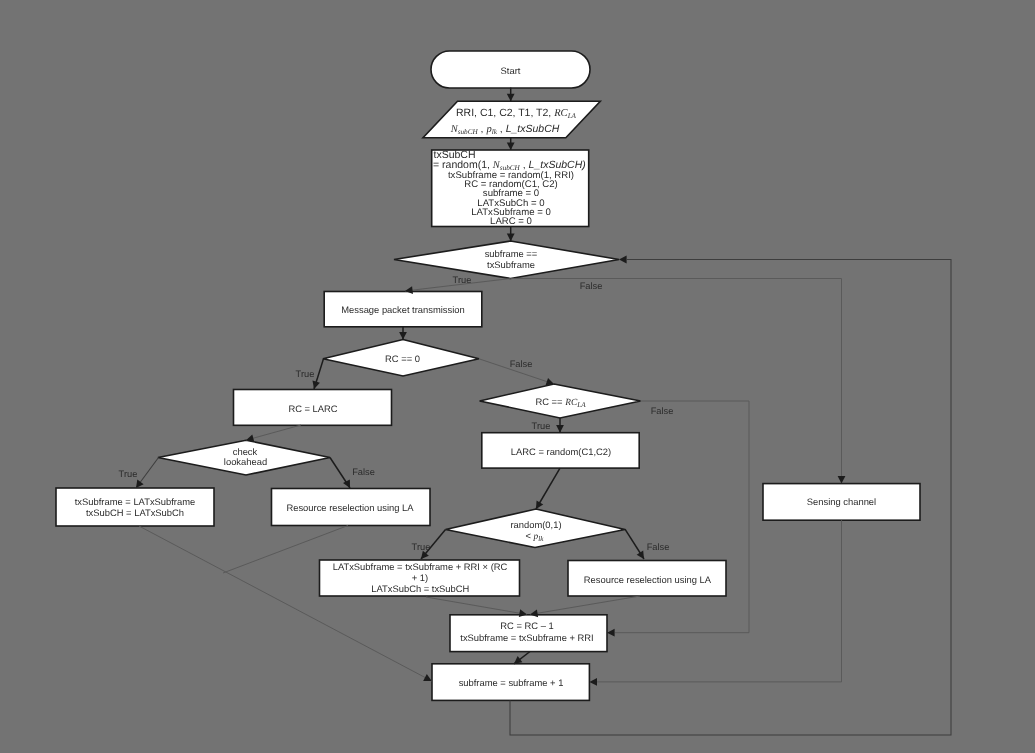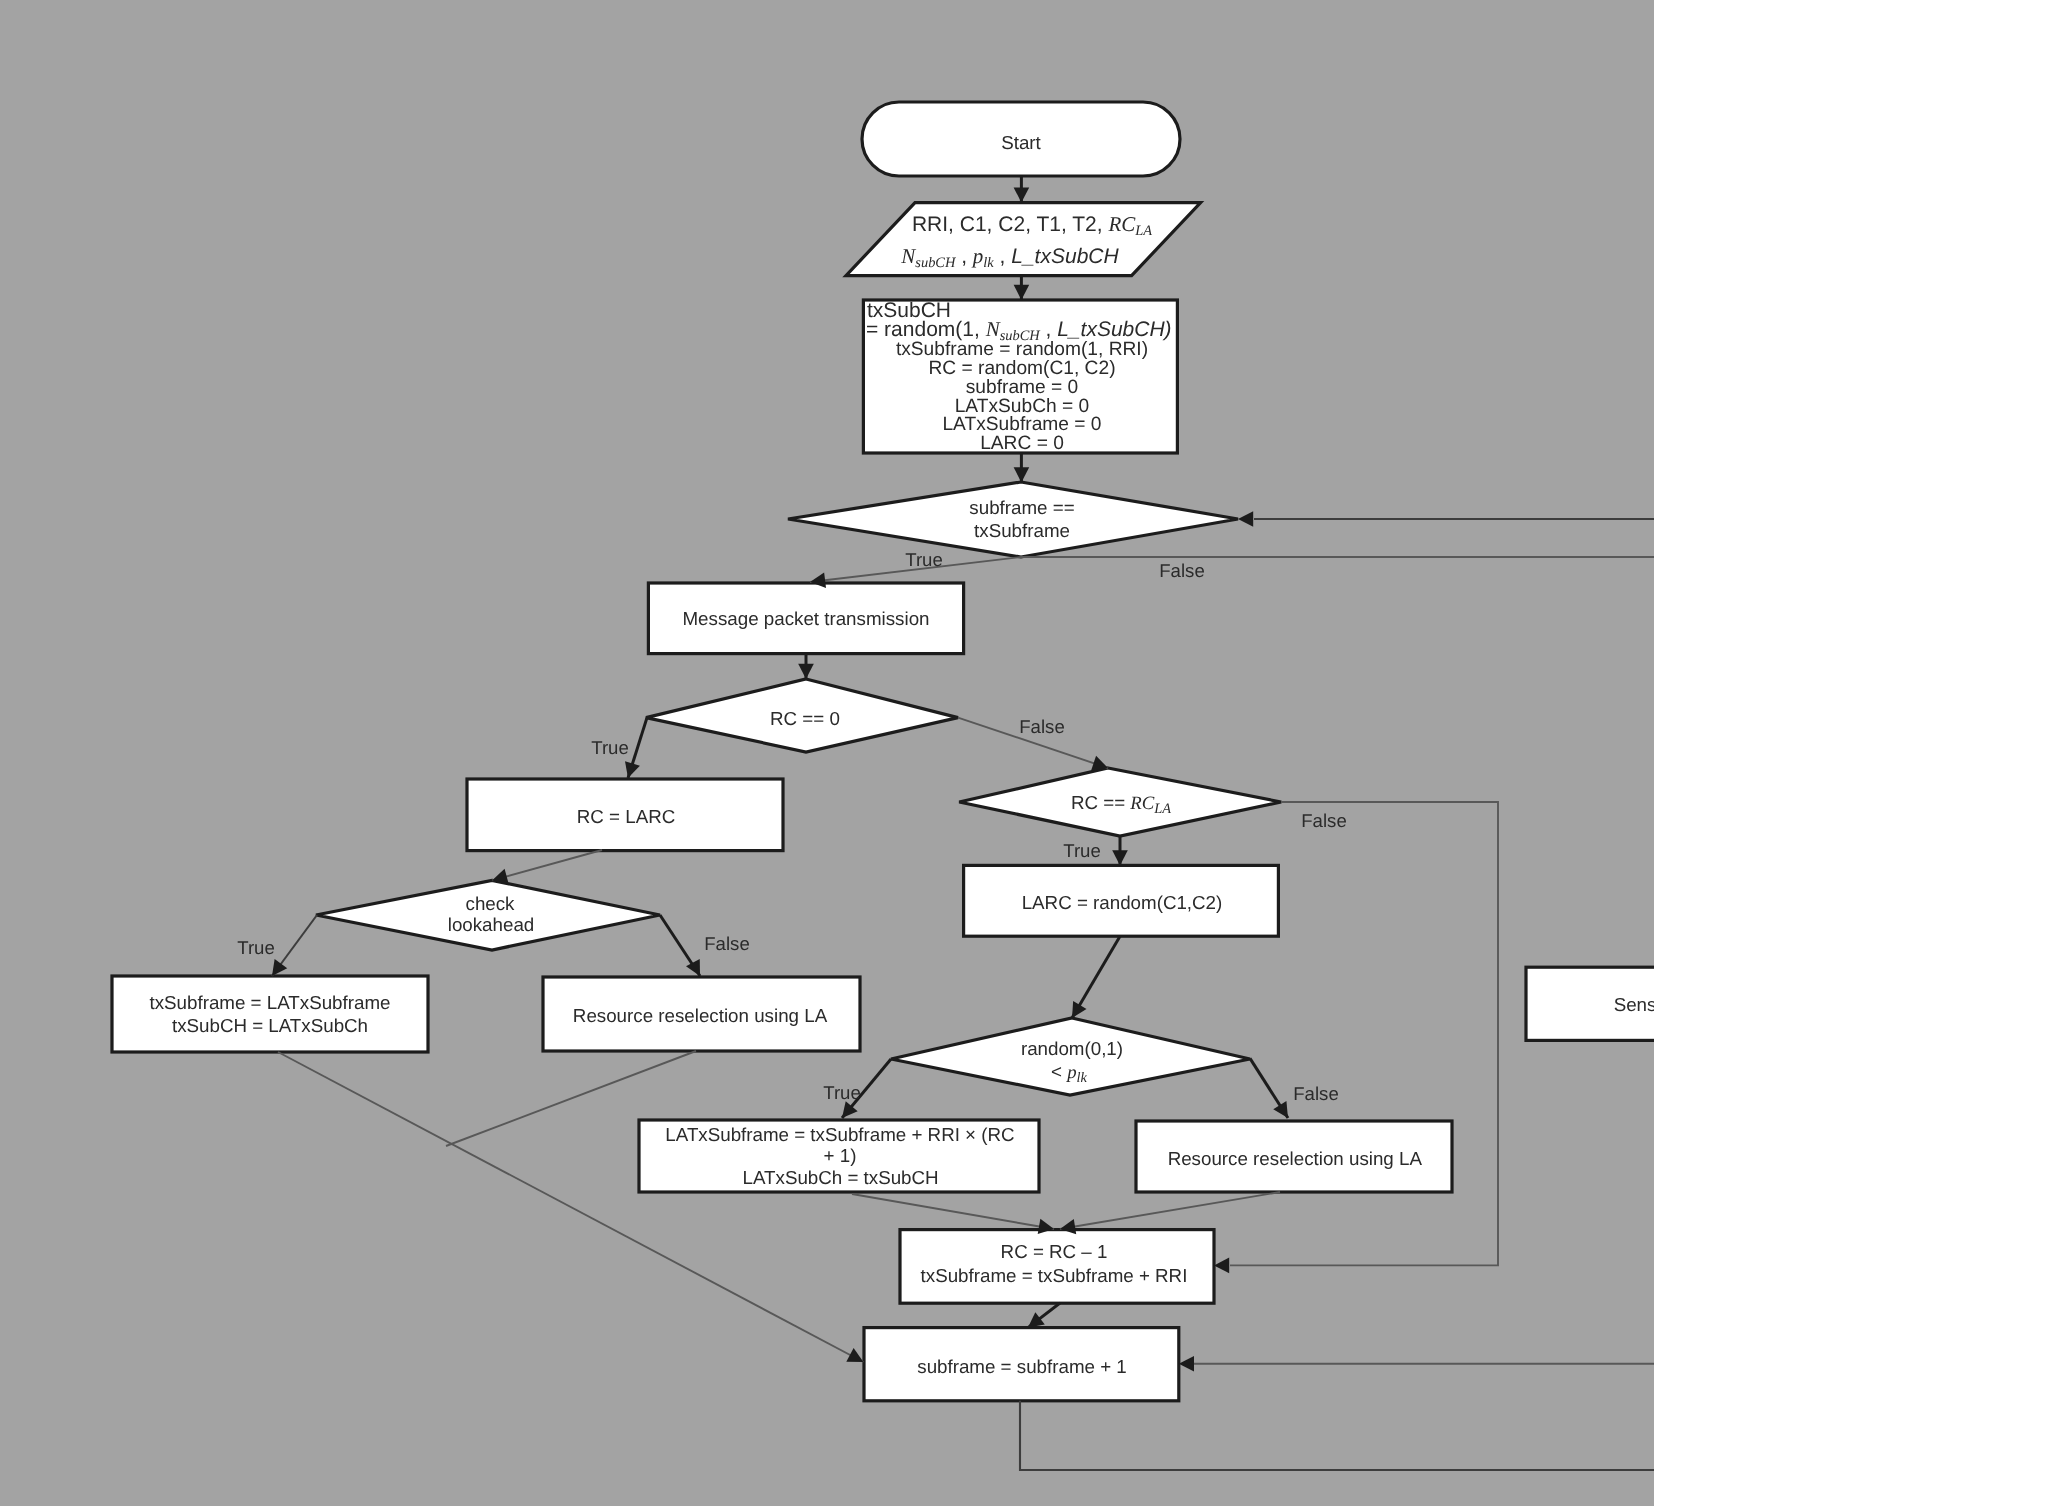--- a/index.html
+++ b/index.html
@@ -1,19 +1,19 @@
 <!DOCTYPE html>
 <html><head>
 <meta charset="utf-8">
 <style>
   html,body{margin:0;padding:0;background:#ffffff;}
   *{-webkit-font-smoothing:antialiased;text-rendering:geometricPrecision;}
   body{width:1035px;height:753px;overflow:hidden;
        font-family:"Liberation Sans",sans-serif;}
-  #stage{position:relative;width:827px;height:753px;background:#a3a3a3;overflow:hidden;}
+  #stage{position:relative;width:1035px;height:753px;background:#737373;overflow:hidden;}
   svg#chart{display:block;position:absolute;left:0;top:0;
             transform:translateZ(0);}
   .shape{fill:#ffffff;stroke:#1c1c1c;stroke-width:1.6;stroke-linejoin:miter;}
   .thin{fill:none;stroke:#585858;stroke-width:0.95;}
   .med2{fill:none;stroke:#3d3d3d;stroke-width:1.05;}
   .thick{fill:none;stroke:#1c1c1c;stroke-width:1.5;}
   .ah{fill:#1c1c1c;stroke:none;}
   text{fill:#2b2b2b;font-family:"Liberation Sans",sans-serif;
        font-size:9.4px;text-anchor:middle;}
   text.big{font-size:10.5px;}

